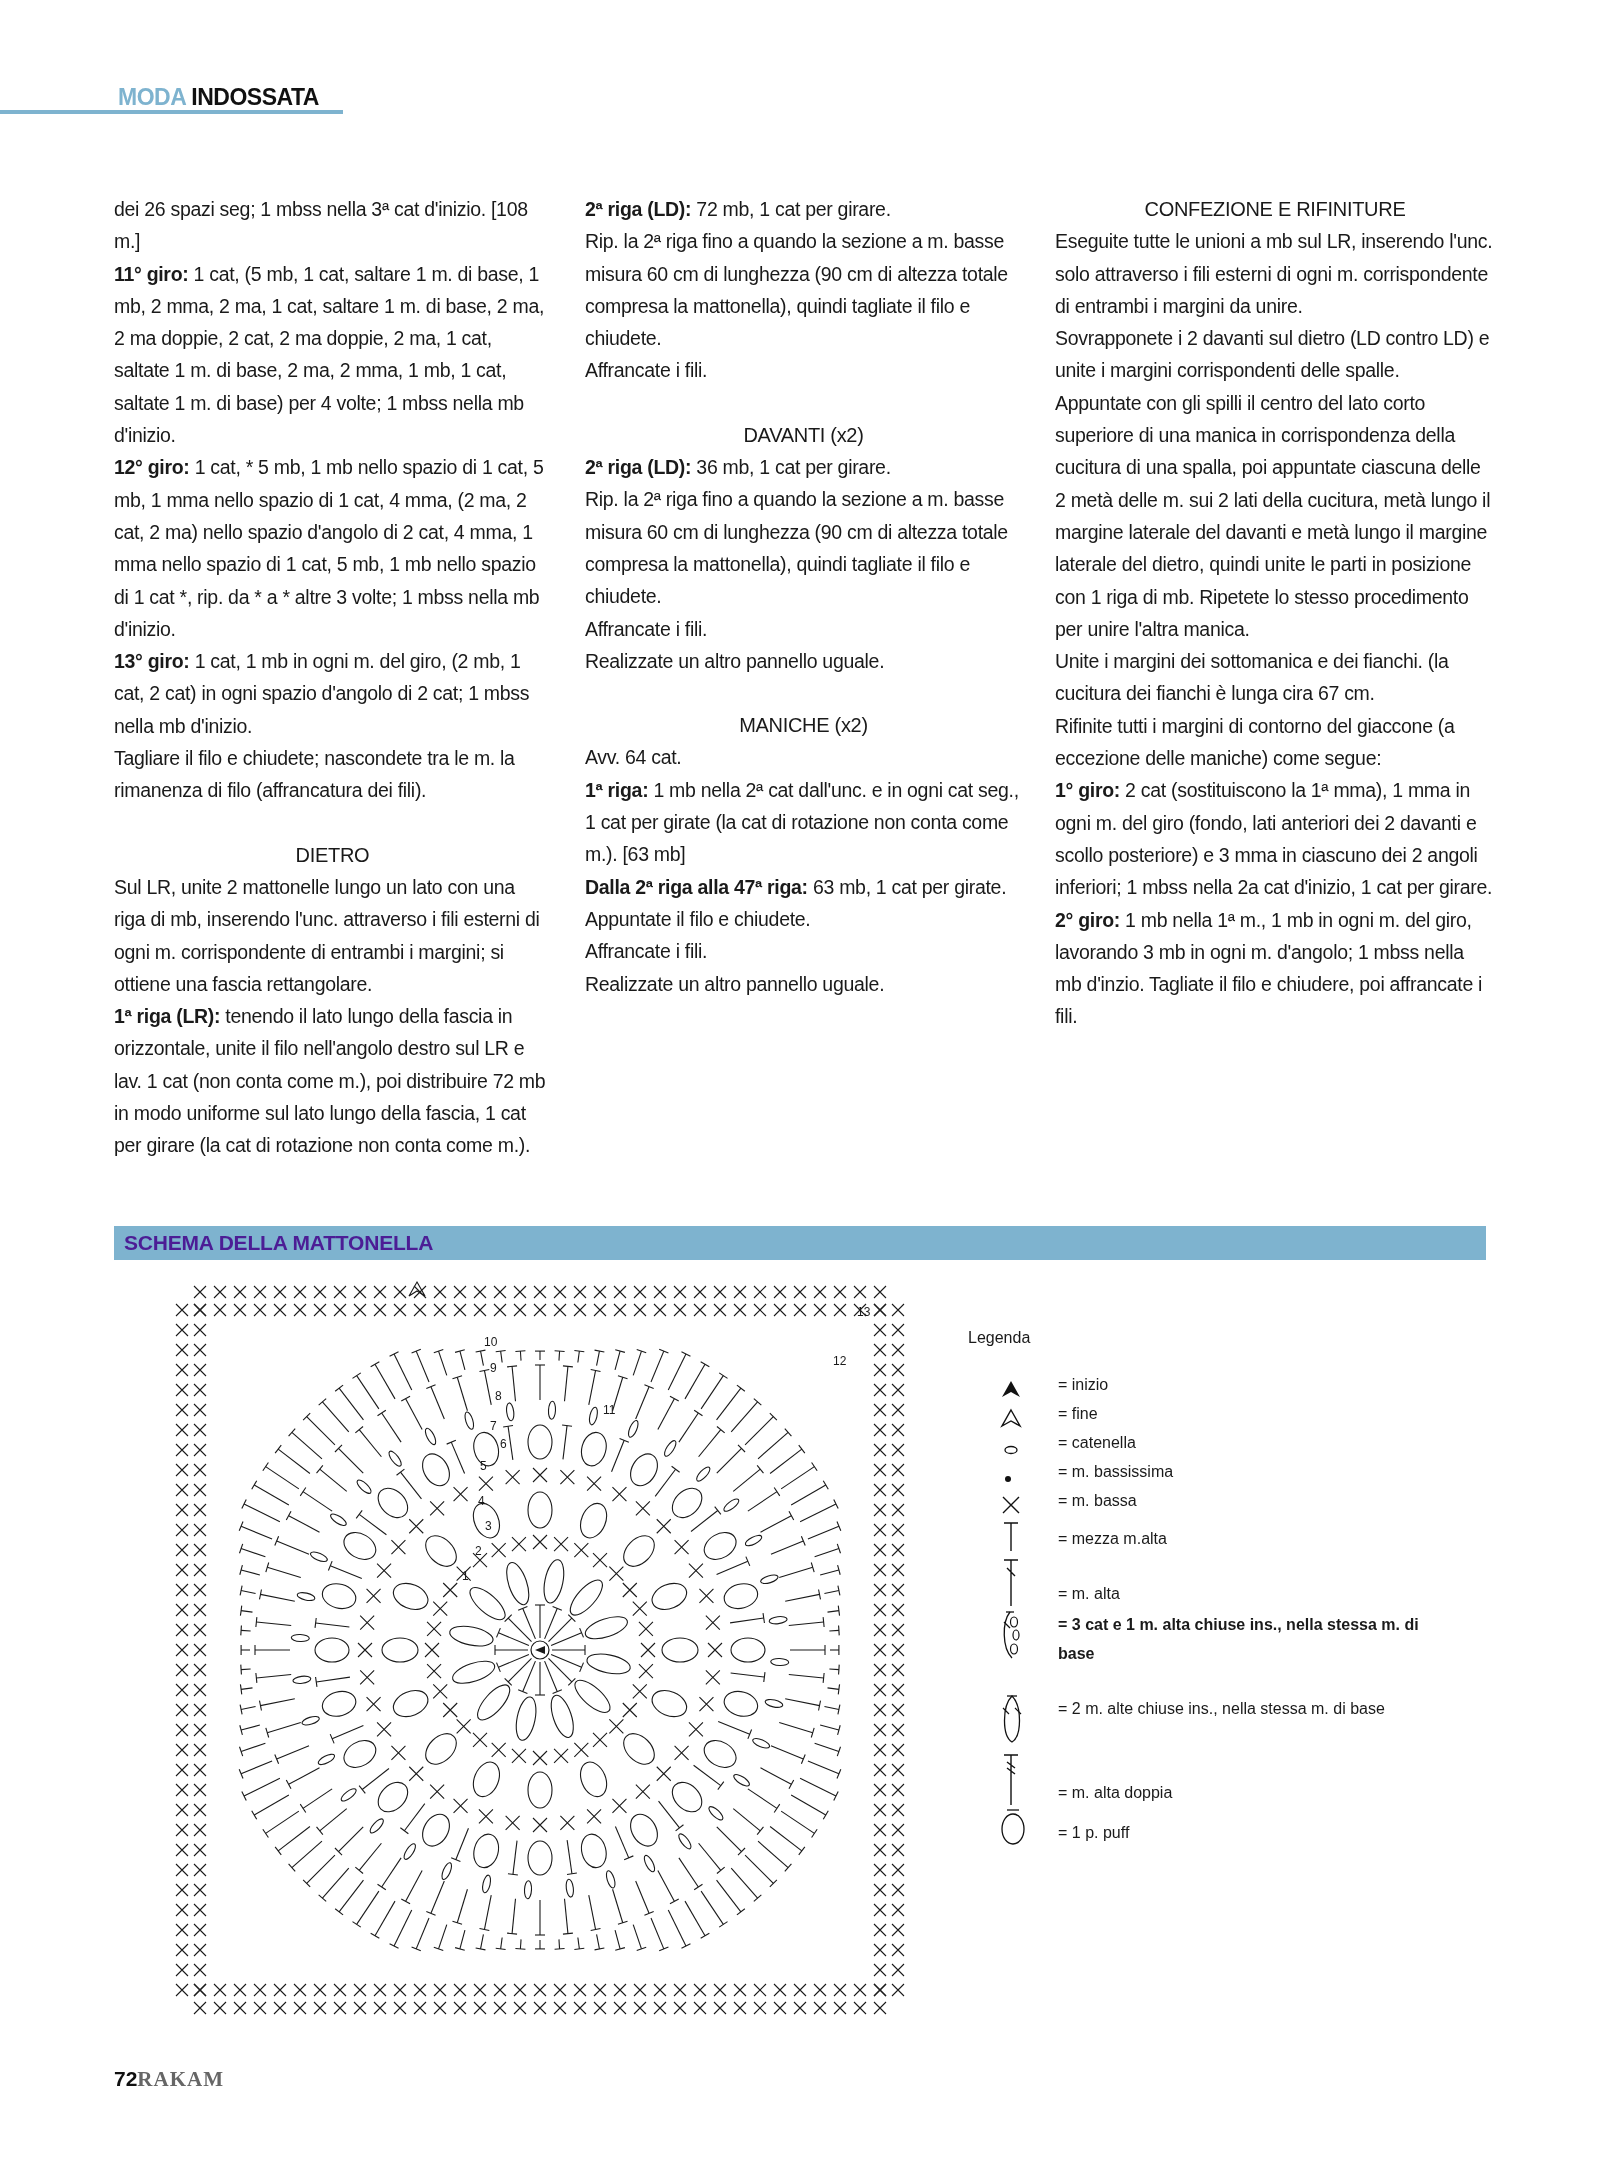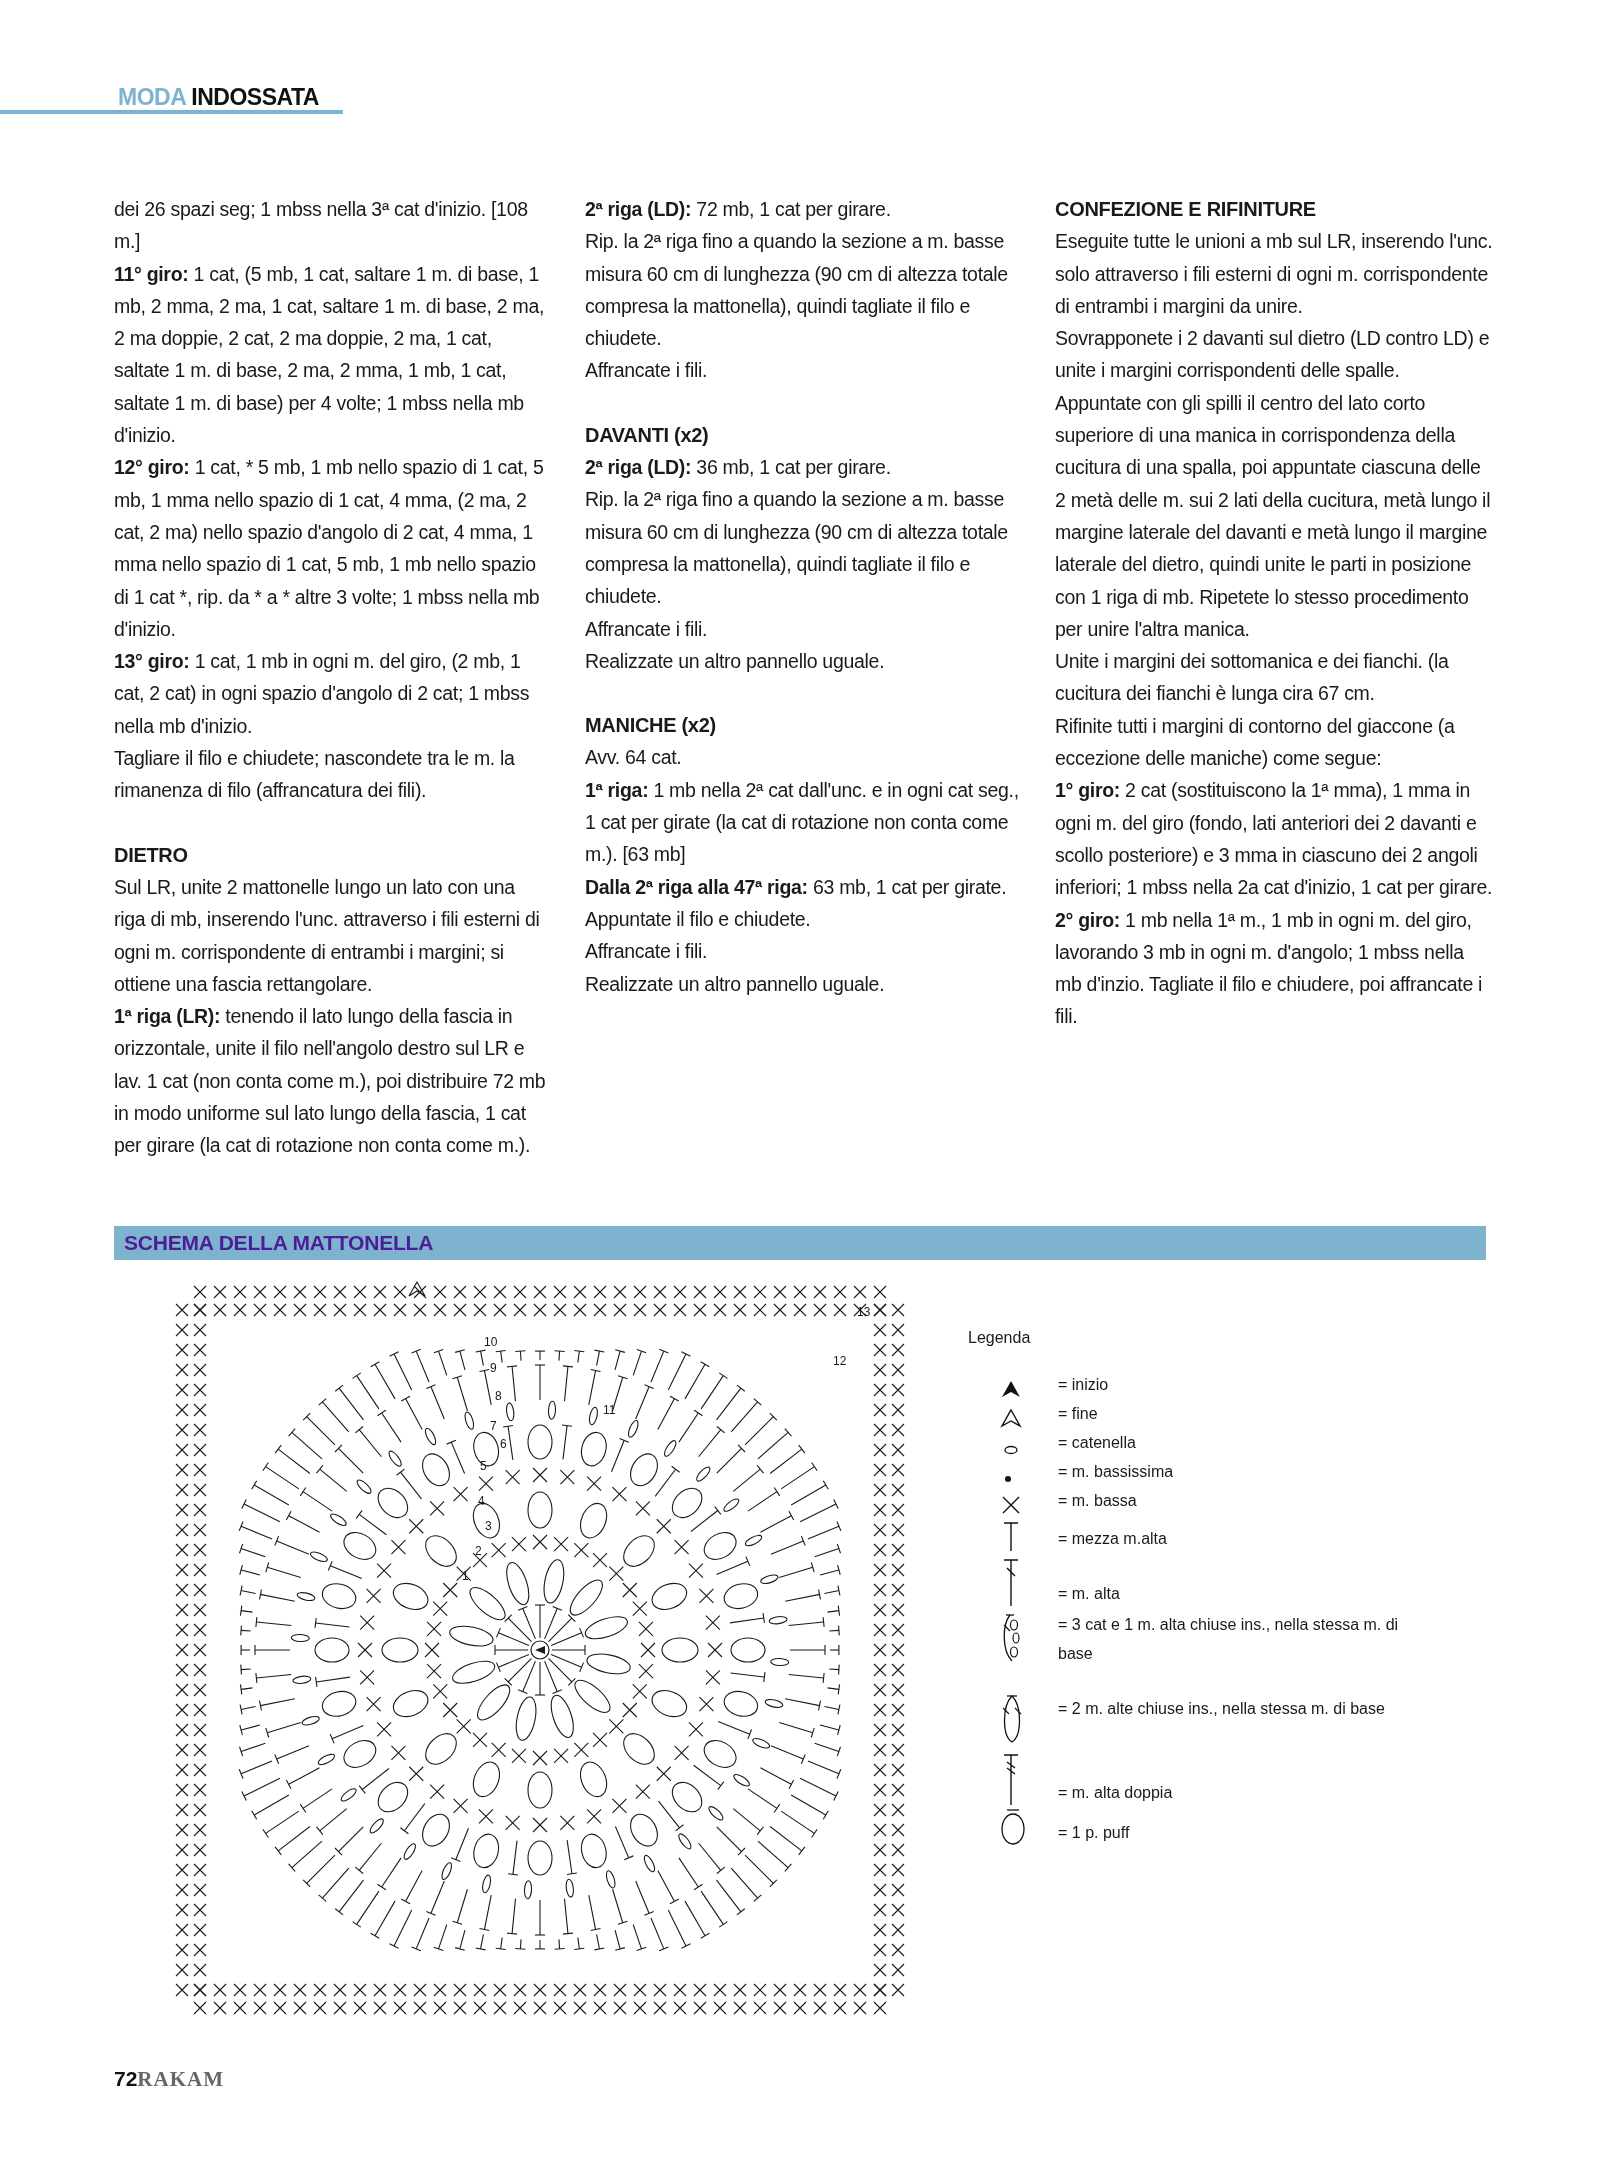--- a/index.html
+++ b/index.html
@@ -13,21 +13,21 @@
   .header-title .accent { color: #7eb3cf; }
   .header-title .main { color: #111111; }
 
   
   .column { position: absolute; top: 193px; width: 437px; font-size: 19.5px; line-height: 32.3px; letter-spacing: -0.3px; }
   .col-1 { left: 114px; }
   .col-2 { left: 585px; }
   .col-3 { left: 1055px; width: 440px; }
   .para { display: block; }
   .para b { font-weight: bold; }
-  .heading { display: block; font-weight: bold; font-size: 20px; }
+  .heading { display: block; font-weight: normal; font-size: 20px; text-align: center; }
   .gap { display: block; height: 32px; }
 
   
   .section-band { position: absolute; left: 114px; top: 1226px; width: 1372px; height: 34px; background: #7eb3cf; }
   .section-title { position: absolute; left: 10px; top: 5px; color: #4c1d95; font-weight: bold; font-size: 21px; letter-spacing: -0.2px; }
 
   
   .diagram { position: absolute; left: 170px; top: 1280px; width: 740px; height: 740px; }
   .diagram svg { width: 740px; height: 740px; }
 
@@ -1019,21 +1019,21 @@
       <span class="legend-text">= mezza m.alta</span>
     </div>
     <div class="legend-item xtall">
       <span class="sym">
           <svg width="22" height="50" viewBox="0 0 22 50">
             <path d="M4 2 L18 2 M11 2 L11 48 M7 10 L15 18" stroke="#111" stroke-width="1.4"></path>
           </svg>
         </span>
       <span class="legend-text">= m. alta</span>
     </div>
-    <div class="legend-item" style="align-items:center;">
+    <div class="legend-item" style="align-items:flex-start;font-weight:bold;">
       <span class="sym">
           <svg width="24" height="54" viewBox="0 0 24 54">
             <path d="M6 4 L14 4" stroke="#111" stroke-width="1.3"></path>
             <path d="M10 4 C2 14 2 40 12 50" fill="none" stroke="#111" stroke-width="1.3"></path>
             <path d="M4 14 L10 20" stroke="#111" stroke-width="1.2"></path>
             <ellipse cx="14" cy="14" rx="3.5" ry="5" fill="none" stroke="#111" stroke-width="1.2"></ellipse>
             <ellipse cx="16" cy="27" rx="3" ry="5" fill="none" stroke="#111" stroke-width="1.2"></ellipse>
             <ellipse cx="14" cy="41" rx="3.5" ry="5" fill="none" stroke="#111" stroke-width="1.2"></ellipse>
           </svg>
         </span>

